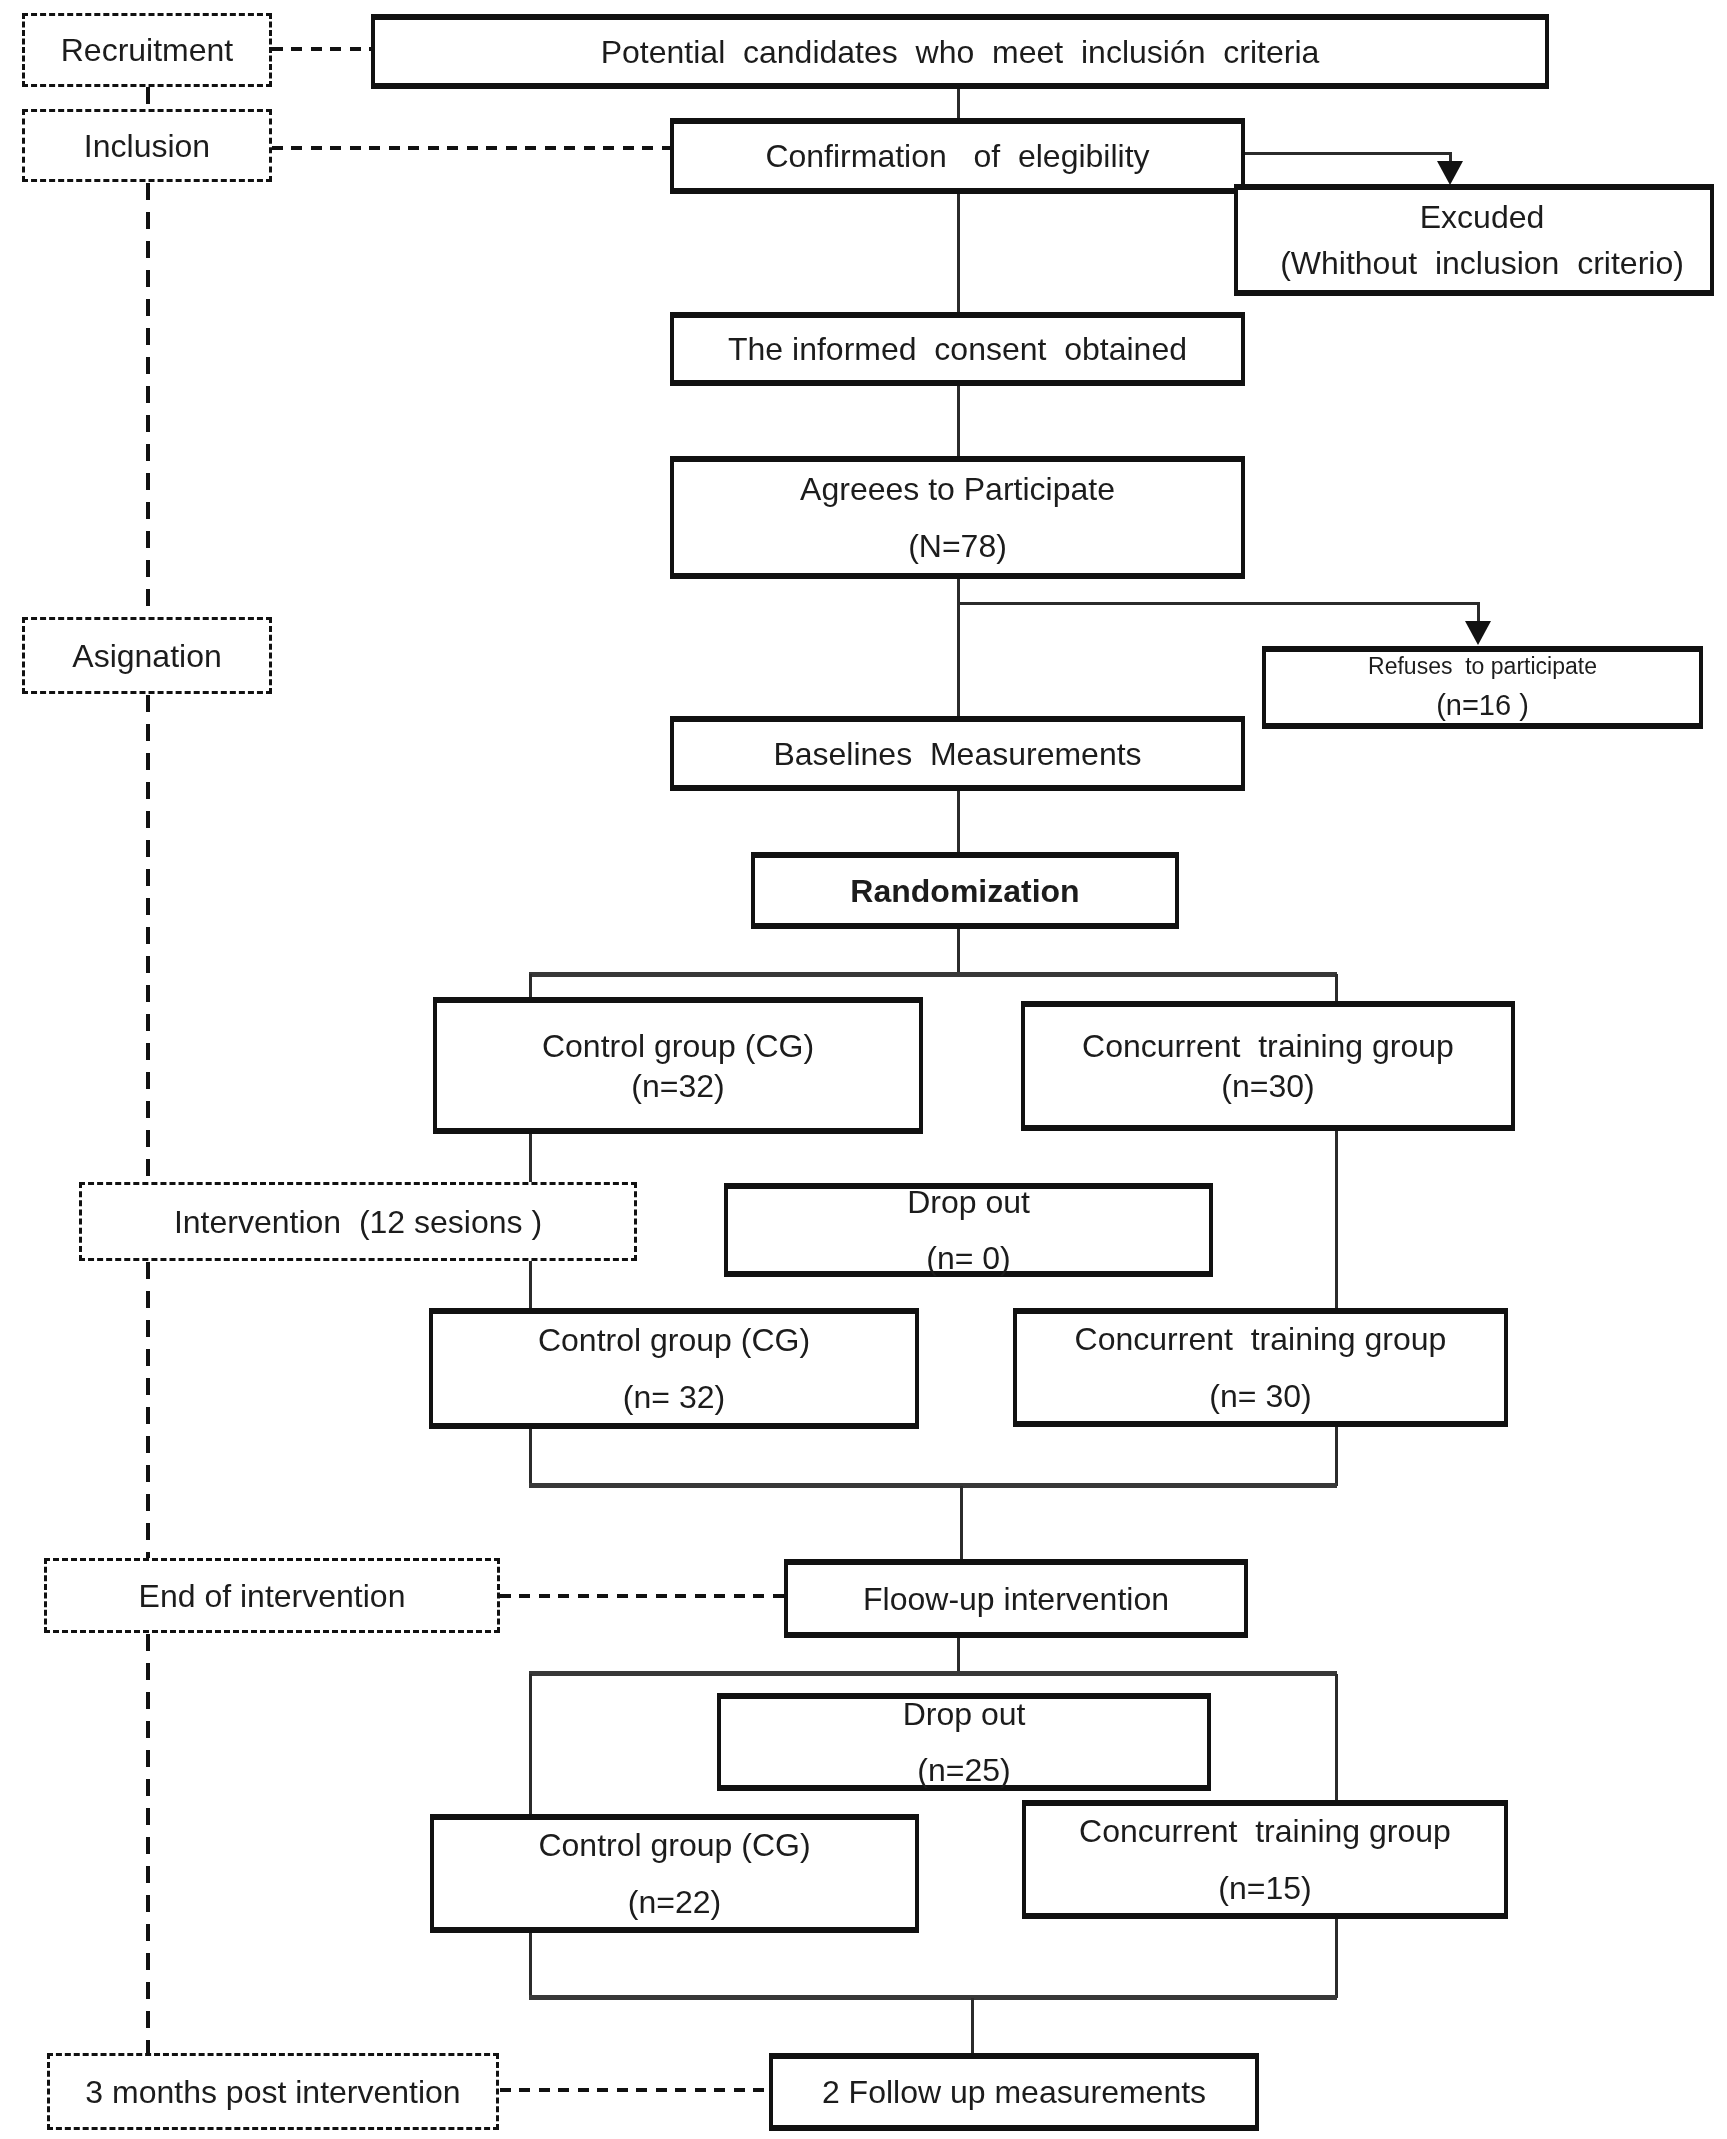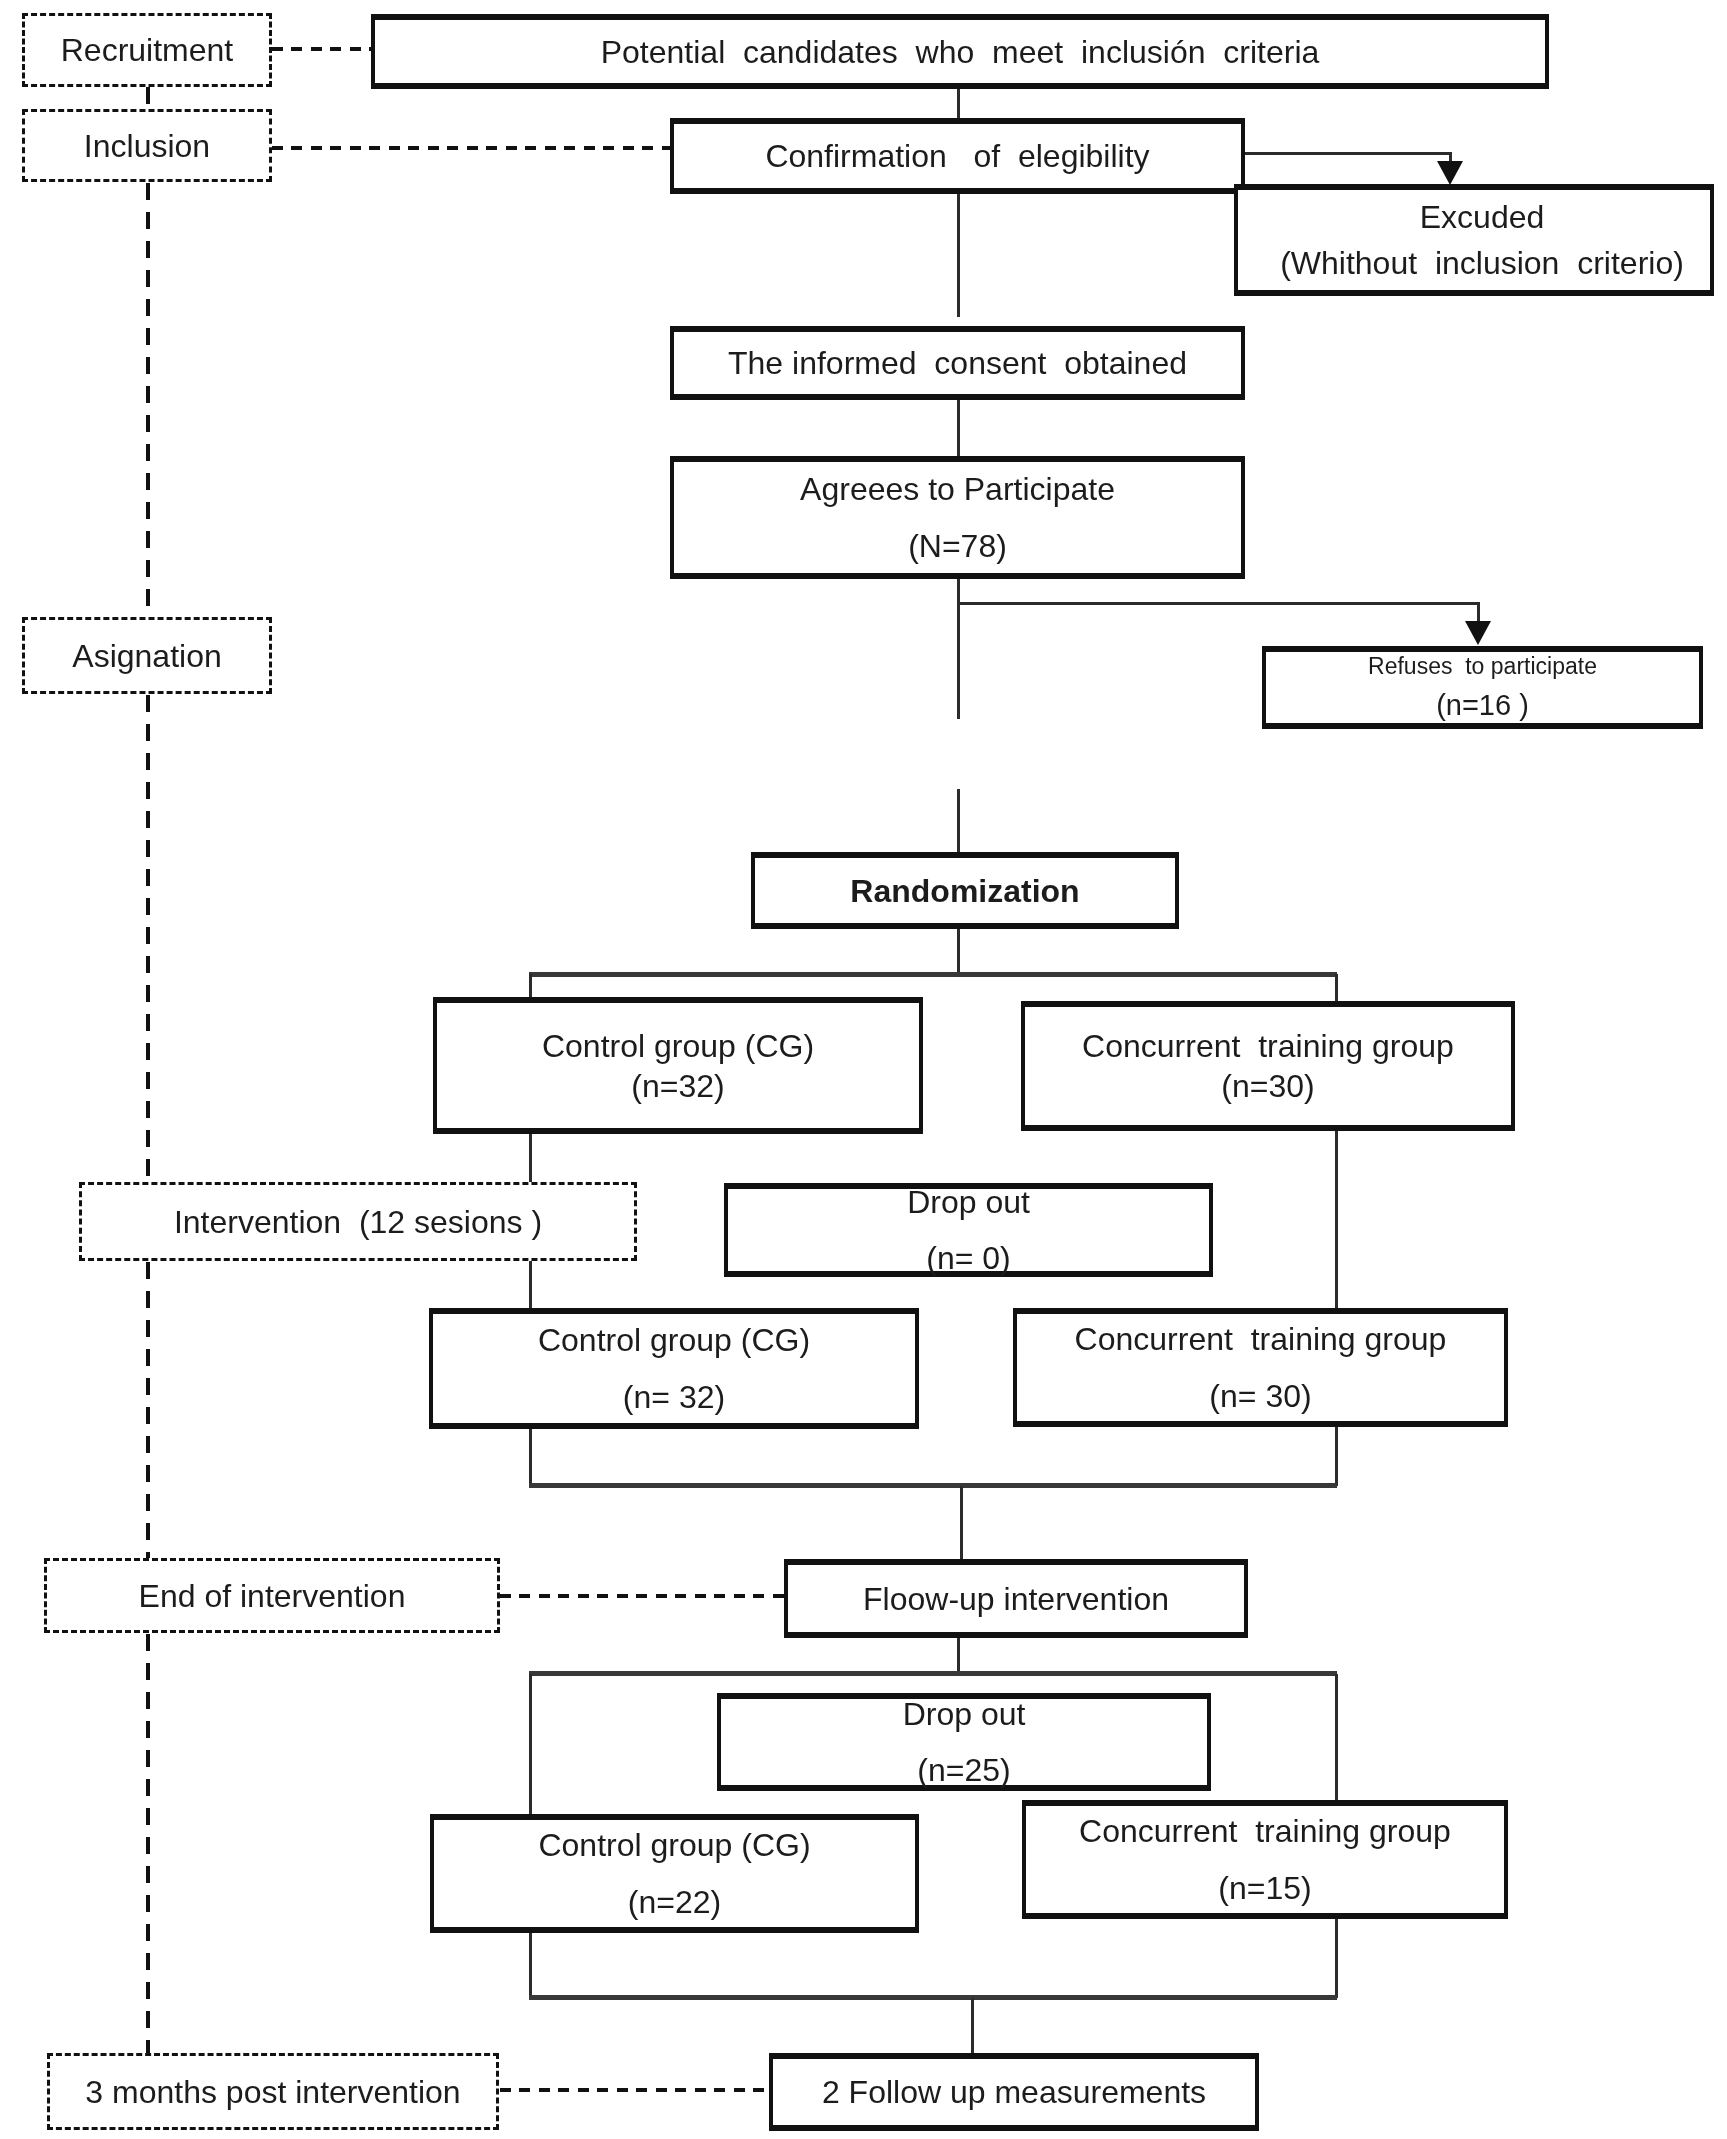--- a/index.html
+++ b/index.html
@@ -145,34 +145,37 @@
 
   <div class="sbox" style="left:371px; top:14px; width:1178px; height:75px;">
     <span class="lbl">Potential  candidates  who  meet  inclusión  criteria</span>
   </div>
 
   <div class="sbox gap-tight" style="left:1234px; top:184px; width:480px; height:112px;padding-left:16px;">
     <span class="lbl lbl2">Excuded</span>
     <span class="lbl lbl2">(Whithout  inclusion  criterio)</span>
   </div>
 
-  <div class="sbox" style="left:670px; top:326px; width:575px; height:74px;">
+  <div class="sbox" style="left:670px; top:312px; width:575px; height:74px;">
     <span class="lbl">The informed  consent  obtained</span>
   </div>
 
   <div class="sbox gap-mid" style="left:670px; top:456px; width:575px; height:123px;">
     <span class="lbl lbl2">Agreees to Participate</span>
     <span class="lbl lbl2">(N=78)</span>
   </div>
 
   <div class="sbox gap-tight" style="left:1262px; top:646px; width:441px; height:83px;">
     <span class="lbl lbl2" style="font-size:23px;">Refuses  to participate</span>
     <span class="lbl lbl2" style="font-size:29px;">(n=16 )</span>
   </div>
 
+  <div class="sbox" style="left:670px; top:716px; width:575px; height:75px;">
+    <span class="lbl">Baselines  Measurements</span>
+  </div>
 
   <div class="sbox" style="left:751px; top:852px; width:428px; height:77px;font-weight:bold;">
     <span class="lbl">Randomization</span>
   </div>
 
   <div class="sbox gap-wide" style="left:433px; top:997px; width:490px; height:137px;">
     <span class="lbl lbl2">Control group (CG)</span>
     <span class="lbl lbl2">(n=32)</span>
   </div>
   <div class="sbox gap-wide" style="left:1021px; top:1001px; width:494px; height:130px;">

